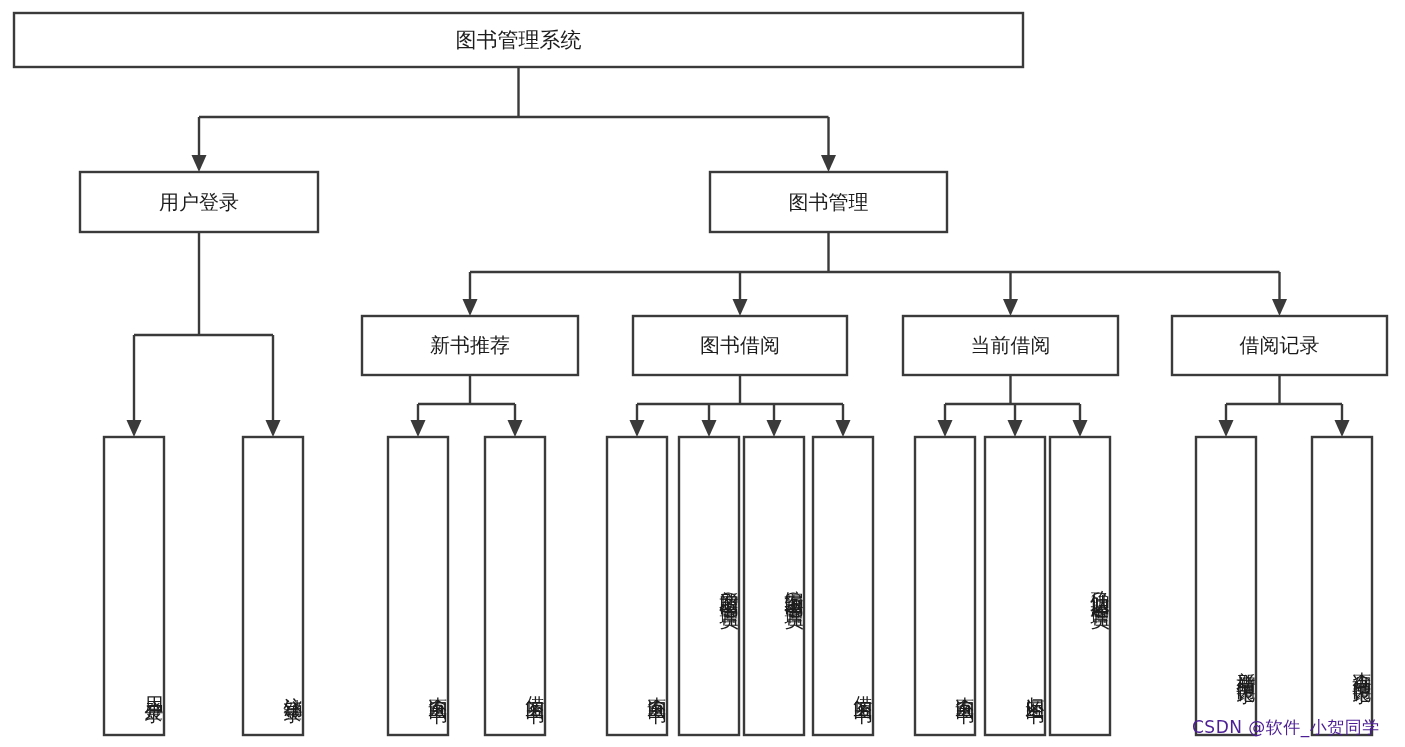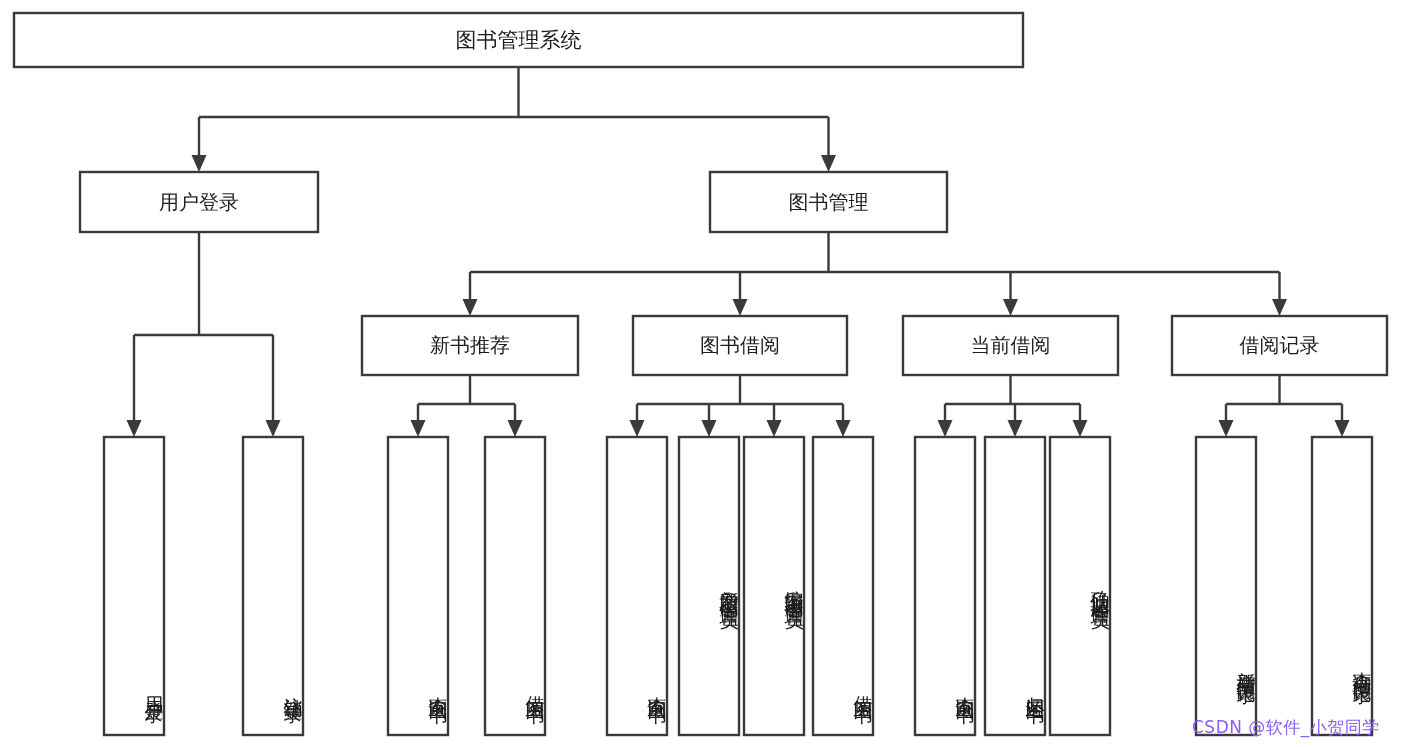--- a/index.html
+++ b/index.html
@@ -179,14 +179,14 @@
       <div class="v-label" style="left: 607px; width: 60px; height: 290px; top: 542px;">查询图书</div>
       <div class="v-label" style="left: 679px; width: 60px; height: 290px; top: 443px;">新增图书（管理员）</div>
       <div class="v-label" style="left: 744px; width: 60px; height: 290px; top: 443px;">编辑图书（管理员）</div>
       <div class="v-label" style="left: 813px; width: 60px; height: 290px; top: 542px;">借阅图书</div>
       <div class="v-label" style="left: 915px; width: 60px; height: 290px; top: 542px;">查询图书</div>
       <div class="v-label" style="left: 985px; width: 60px; height: 290px; top: 542px;">归还图书</div>
       <div class="v-label" style="left: 1050px; width: 60px; height: 290px; top: 443px;">确认归还（管理员）</div>
       <div class="v-label" style="left: 1196px; width: 60px; height: 290px; top: 520px;">新增借阅记录</div>
       <div class="v-label" style="left: 1312px; width: 60px; height: 290px; top: 520px;">查询借阅记录</div>
     </div>
-  <div class="watermark" id="watermark" style="left: 1192px; top: 716px; color: #8b5cf6;">CSDN @软件_小贺同学</div>
+  <div class="watermark" id="watermark" style="left: 1192px; top: 716px; color: #4c1d95;">CSDN @软件_小贺同学</div>
 </div>
 
 </body></html>

